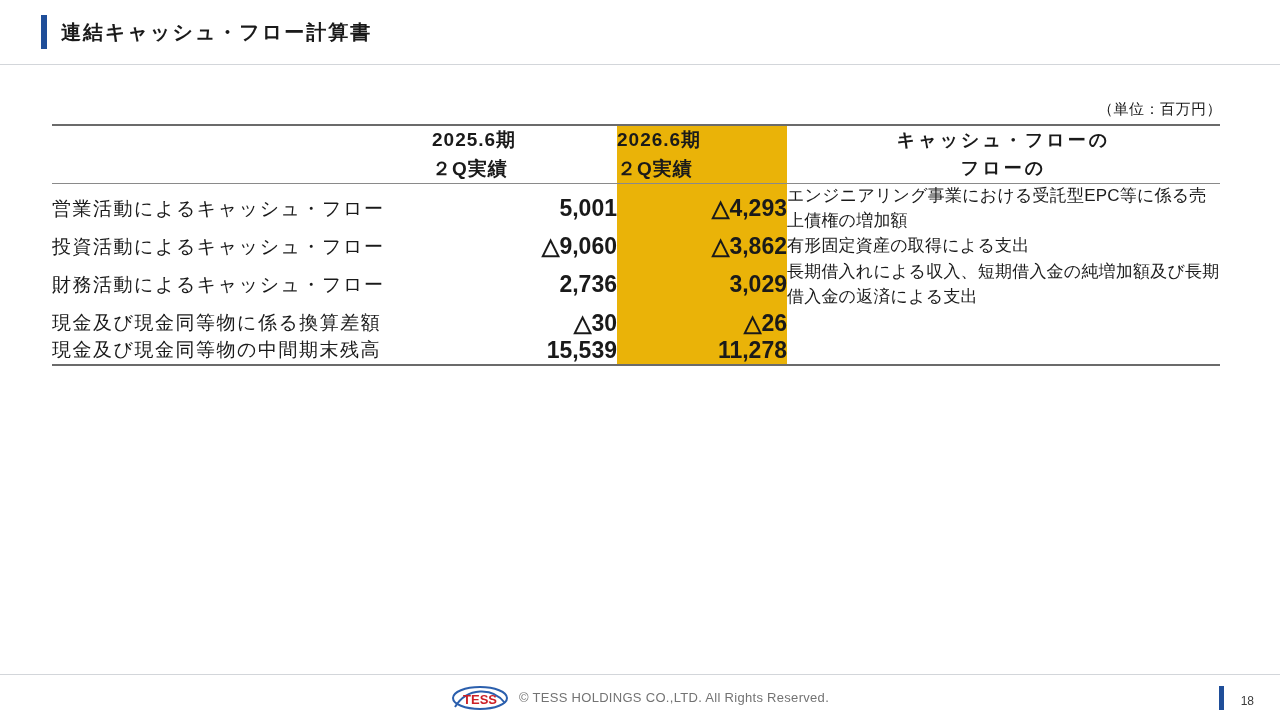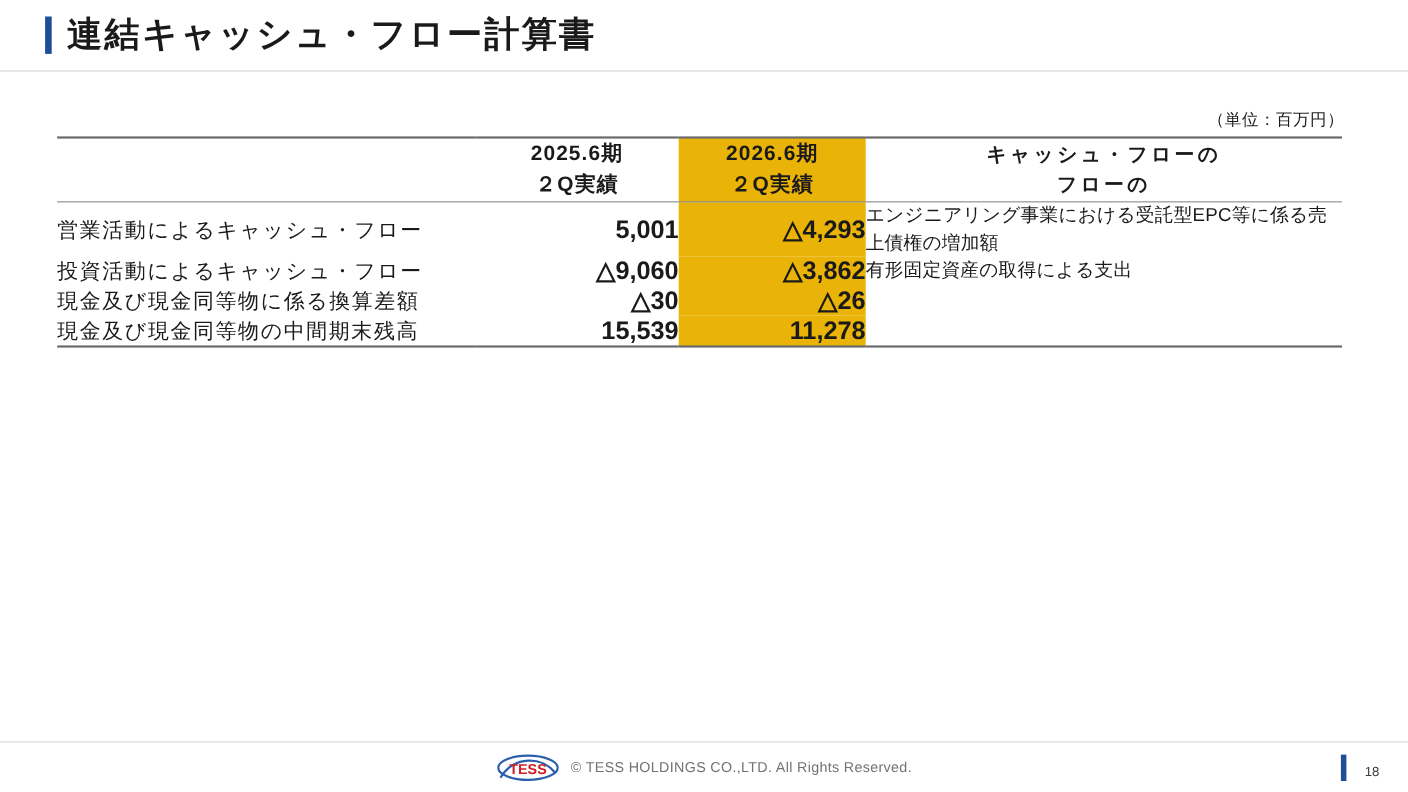--- a/index.html
+++ b/index.html
@@ -27,21 +27,21 @@
   }
   .header-accent {
     width: 6px;
     height: 34px;
     background: #1f4e99;
     margin-left: 41px;
     flex: none;
   }
   .header-title {
     margin-left: 14px;
-    font-size: 32px;
+    font-size: 20px;
     font-weight: bold;
     letter-spacing: 2px;
     color: #1a1a1a;
     white-space: nowrap;
   }
   .header-rule {
     position: absolute;
     top: 64px; left: 0;
     width: 1280px;
     height: 1px;
@@ -90,21 +90,20 @@
     border-top: 2px solid #6b6b6b;
   }
   .rule-head-bottom td {
     border-bottom: 1px solid #8a8a8a;
   }
   .rule-bottom td {
     border-bottom: 2px solid #6b6b6b;
   }
 
   .head-cell {
-    text-align: center;
     font-size: 19px;
     font-weight: bold;
     color: #1a1a1a;
     padding: 6px 0 2px 0;
     line-height: 1.5;
     letter-spacing: 1px;
   }
   .head-cell .l2 {
     display: block;
     letter-spacing: 1px;
@@ -231,20 +230,26 @@
         <td class="desc-cell">エンジニアリング事業における受託型EPC等に係る売上債権の増加額</td>
       </tr>
 
       <tr>
         <td class="item-cell">投資活動によるキャッシュ・フロー</td>
         <td class="num-cell">△9,060</td>
         <td class="num-cell hl">△3,862</td>
         <td class="desc-cell">有形固定資産の取得による支出</td>
       </tr>
 
+      <tr>
+        <td class="item-cell">財務活動によるキャッシュ・フロー</td>
+        <td class="num-cell">2,736</td>
+        <td class="num-cell hl">3,029</td>
+        <td class="desc-cell">長期借入れによる収入、短期借入金の純増加額及び長期借入金の返済による支出</td>
+      </tr>
 
       <tr>
         <td class="item-cell">現金及び現金同等物に係る換算差額</td>
         <td class="num-cell">△30</td>
         <td class="num-cell hl">△26</td>
         <td class="desc-cell"></td>
       </tr>
 
 
       <tr class="rule-bottom">

